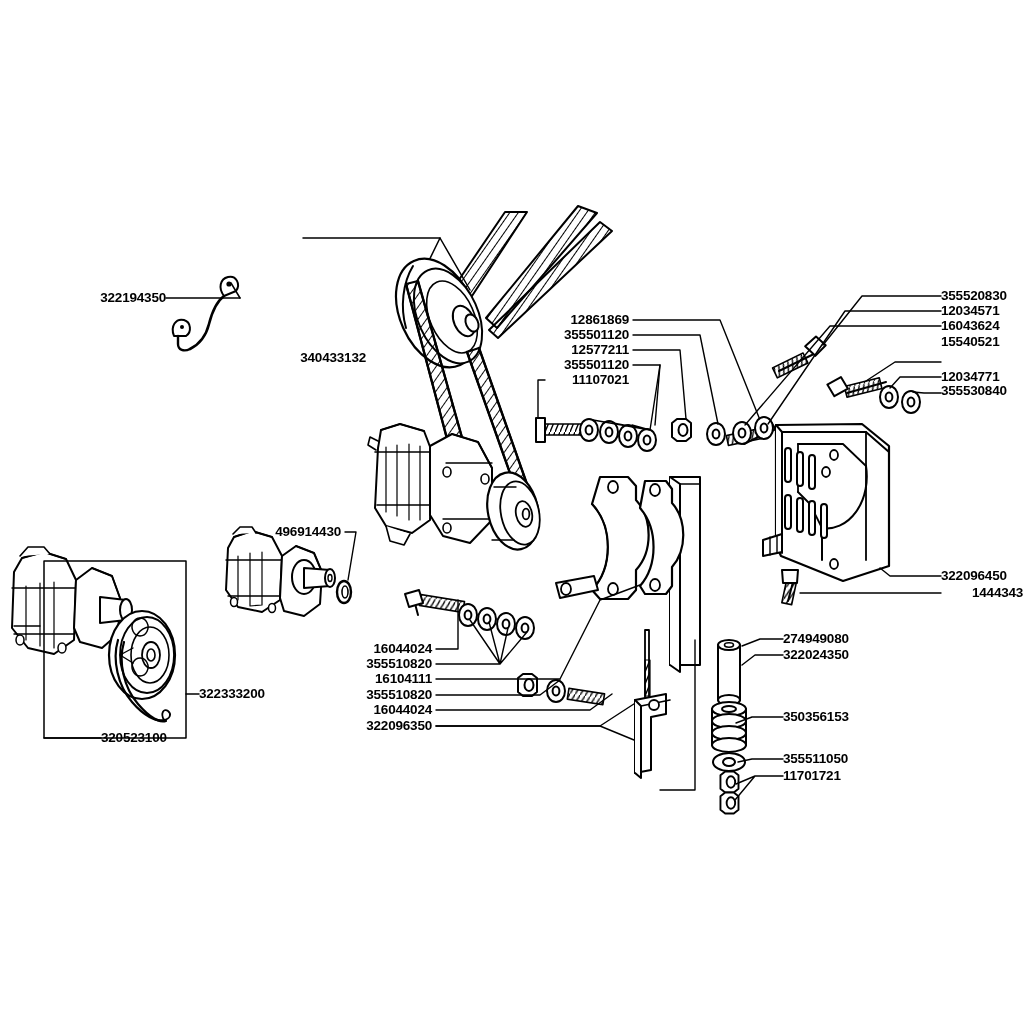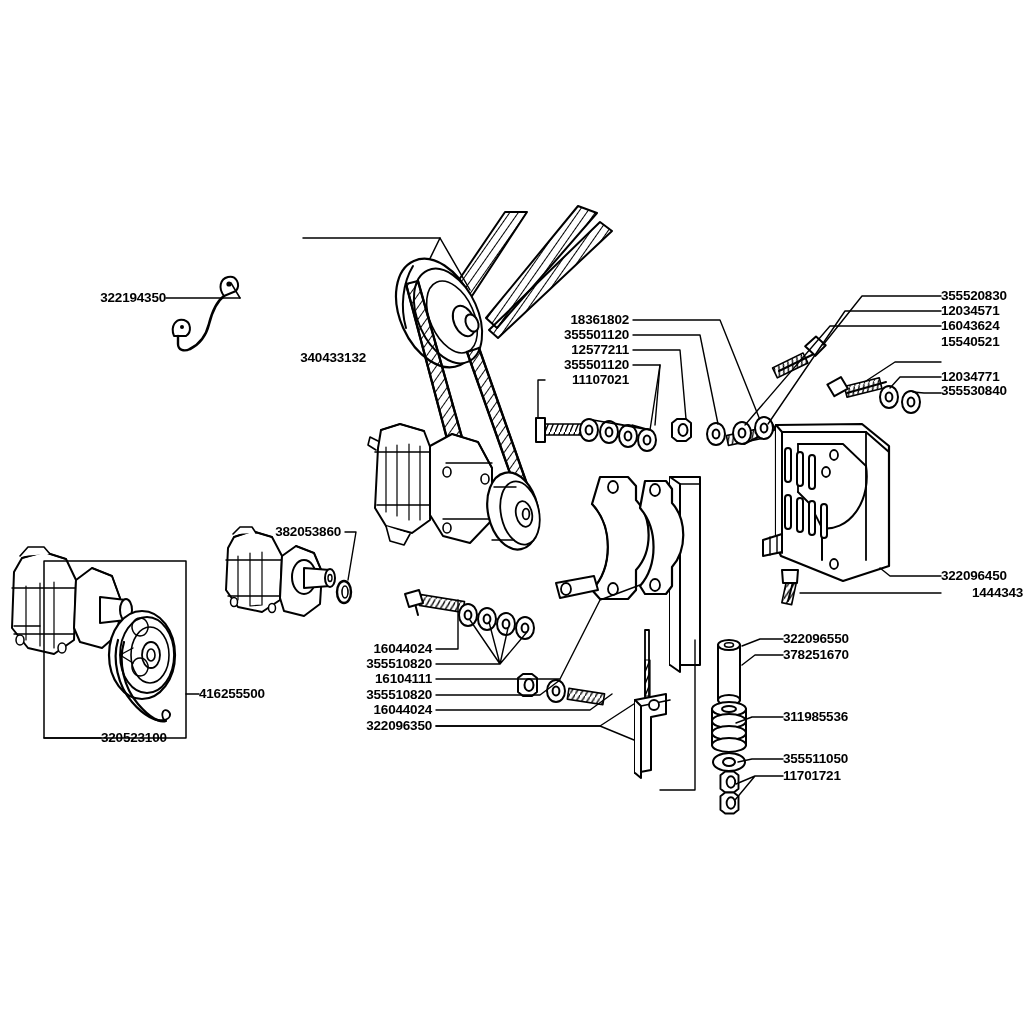--- a/index.html
+++ b/index.html
@@ -351,47 +351,47 @@
         <path d="M101,738 L44,738" stroke-width="1.5"></path>
         <path d="M14,626 L40,626" stroke-width="1.4"></path>
       </g>
 
     </g>
   </svg>
 
   <div class="lbl r" style="left:166px;top:298px">322194350</div>
   <div class="lbl r" style="left:366px;top:358px">340433132</div>
 
-  <div class="lbl r" style="left:629px;top:320px">18361802</div>
+  <div class="lbl r" style="left:629px;top:320px">12861869</div>
   <div class="lbl r" style="left:629px;top:335px">355501120</div>
   <div class="lbl r" style="left:629px;top:350px">12577211</div>
   <div class="lbl r" style="left:629px;top:365px">355501120</div>
   <div class="lbl r" style="left:629px;top:380px">11107021</div>
 
   <div class="lbl l" style="left:941px;top:296px">355520830</div>
   <div class="lbl l" style="left:941px;top:311px">12034571</div>
   <div class="lbl l" style="left:941px;top:326px">16043624</div>
   <div class="lbl l" style="left:941px;top:342px">15540521</div>
   <div class="lbl l" style="left:941px;top:377px">12034771</div>
   <div class="lbl l" style="left:941px;top:391px">355530840</div>
 
-  <div class="lbl r" style="left:341px;top:532px">382053860</div>
+  <div class="lbl r" style="left:341px;top:532px">496914430</div>
 
   <div class="lbl l" style="left:941px;top:576px">322096450</div>
   <div class="lbl l" style="left:972px;top:593px">14443431</div>
 
   <div class="lbl r" style="left:432px;top:649px">16044024</div>
   <div class="lbl r" style="left:432px;top:664px">355510820</div>
   <div class="lbl r" style="left:432px;top:679px">16104111</div>
   <div class="lbl r" style="left:432px;top:695px">355510820</div>
   <div class="lbl r" style="left:432px;top:710px">16044024</div>
   <div class="lbl r" style="left:432px;top:726px">322096350</div>
 
-  <div class="lbl l" style="left:783px;top:639px">322096550</div>
-  <div class="lbl l" style="left:783px;top:655px">378251670</div>
-  <div class="lbl l" style="left:783px;top:717px">311985536</div>
+  <div class="lbl l" style="left:783px;top:639px">274949080</div>
+  <div class="lbl l" style="left:783px;top:655px">322024350</div>
+  <div class="lbl l" style="left:783px;top:717px">350356153</div>
   <div class="lbl l" style="left:783px;top:759px">355511050</div>
   <div class="lbl l" style="left:783px;top:776px">11701721</div>
 
-  <div class="lbl l" style="left:199px;top:694px">416255500</div>
+  <div class="lbl l" style="left:199px;top:694px">322333200</div>
   <div class="lbl l" style="left:101px;top:738px">320523100</div>
 
 </div>
 
 </body></html>

